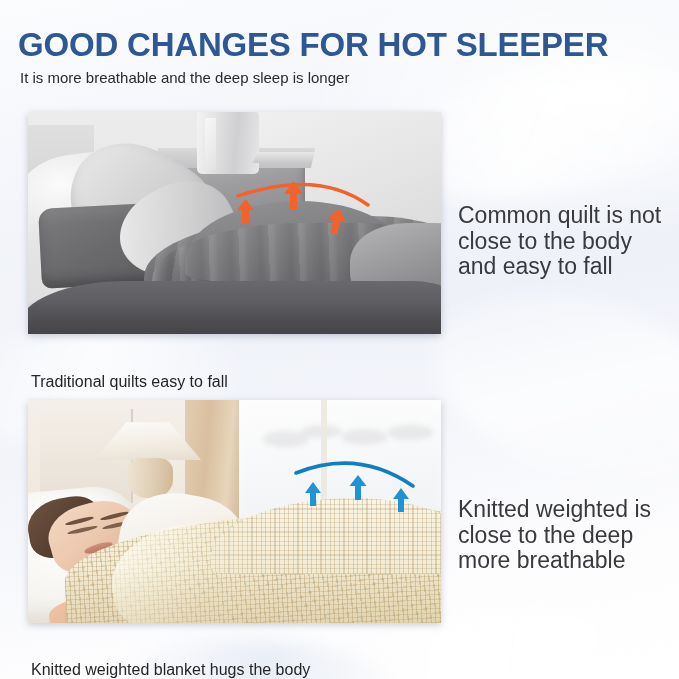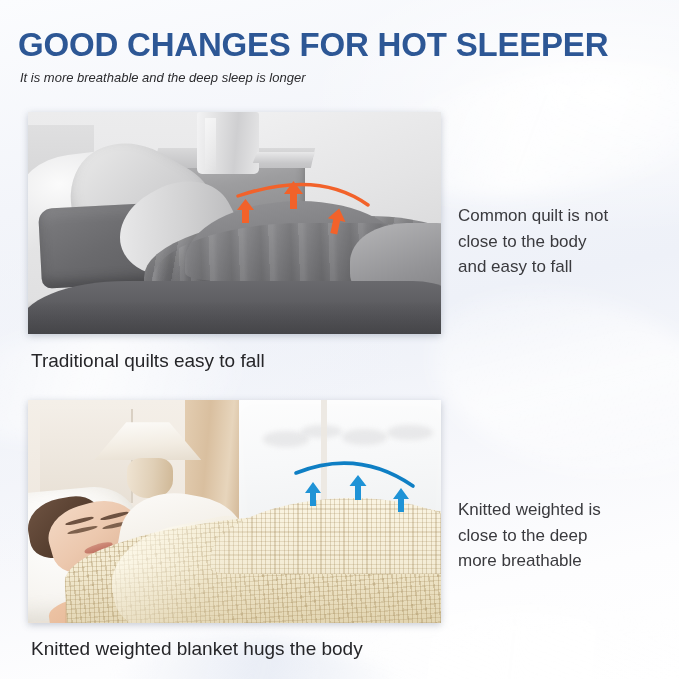--- a/index.html
+++ b/index.html
@@ -73,25 +73,24 @@
     line-height: 40px;
     font-weight: bold;
     letter-spacing: -0.2px;
     color: #2d5795;
     white-space: nowrap;
   }
   .subtitle {
     position: absolute;
     left: 20px;
     top: 66px;
-    font-size: 13px;
+    font-size: 15px;
     line-height: 24px;
     color: #2b2b2e;
     white-space: nowrap;
-    font-style: italic;
   }
 
   
   .photo-panel {
     position: absolute;
     overflow: hidden;
     box-shadow: 0 2px 7px rgba(80,92,116,0.30);
     background: #cfcfcf;
   }
   #panel-top {
@@ -354,35 +353,36 @@
     position: absolute;
     left: 0; top: 0;
     width: 100%;
     height: 100%;
     pointer-events: none;
   }
 
   
   .side-text {
     position: absolute;
-    font-size: 17px;
+    font-size: 23px;
     line-height: 25.5px;
     color: #3a3a3e;
     white-space: pre-line;
   }
   #side-text-top { left: 458px; top: 203px; width: 212px; }
   #side-text-bottom { left: 458px; top: 497px; width: 212px; }
 
   
   .caption {
     position: absolute;
-    font-size: 19px;
+    font-size: 16px;
     line-height: 26px;
     color: #262629;
     white-space: nowrap;
+    margin-top: 21px;
   }
   #caption-top { left: 31px; top: 348px; }
   #caption-bottom { left: 31px; top: 636px; }
 </style>
 </head>
 <body>
 
 <div id="page">
 
   <div class="bg-streak streak-a"></div>

